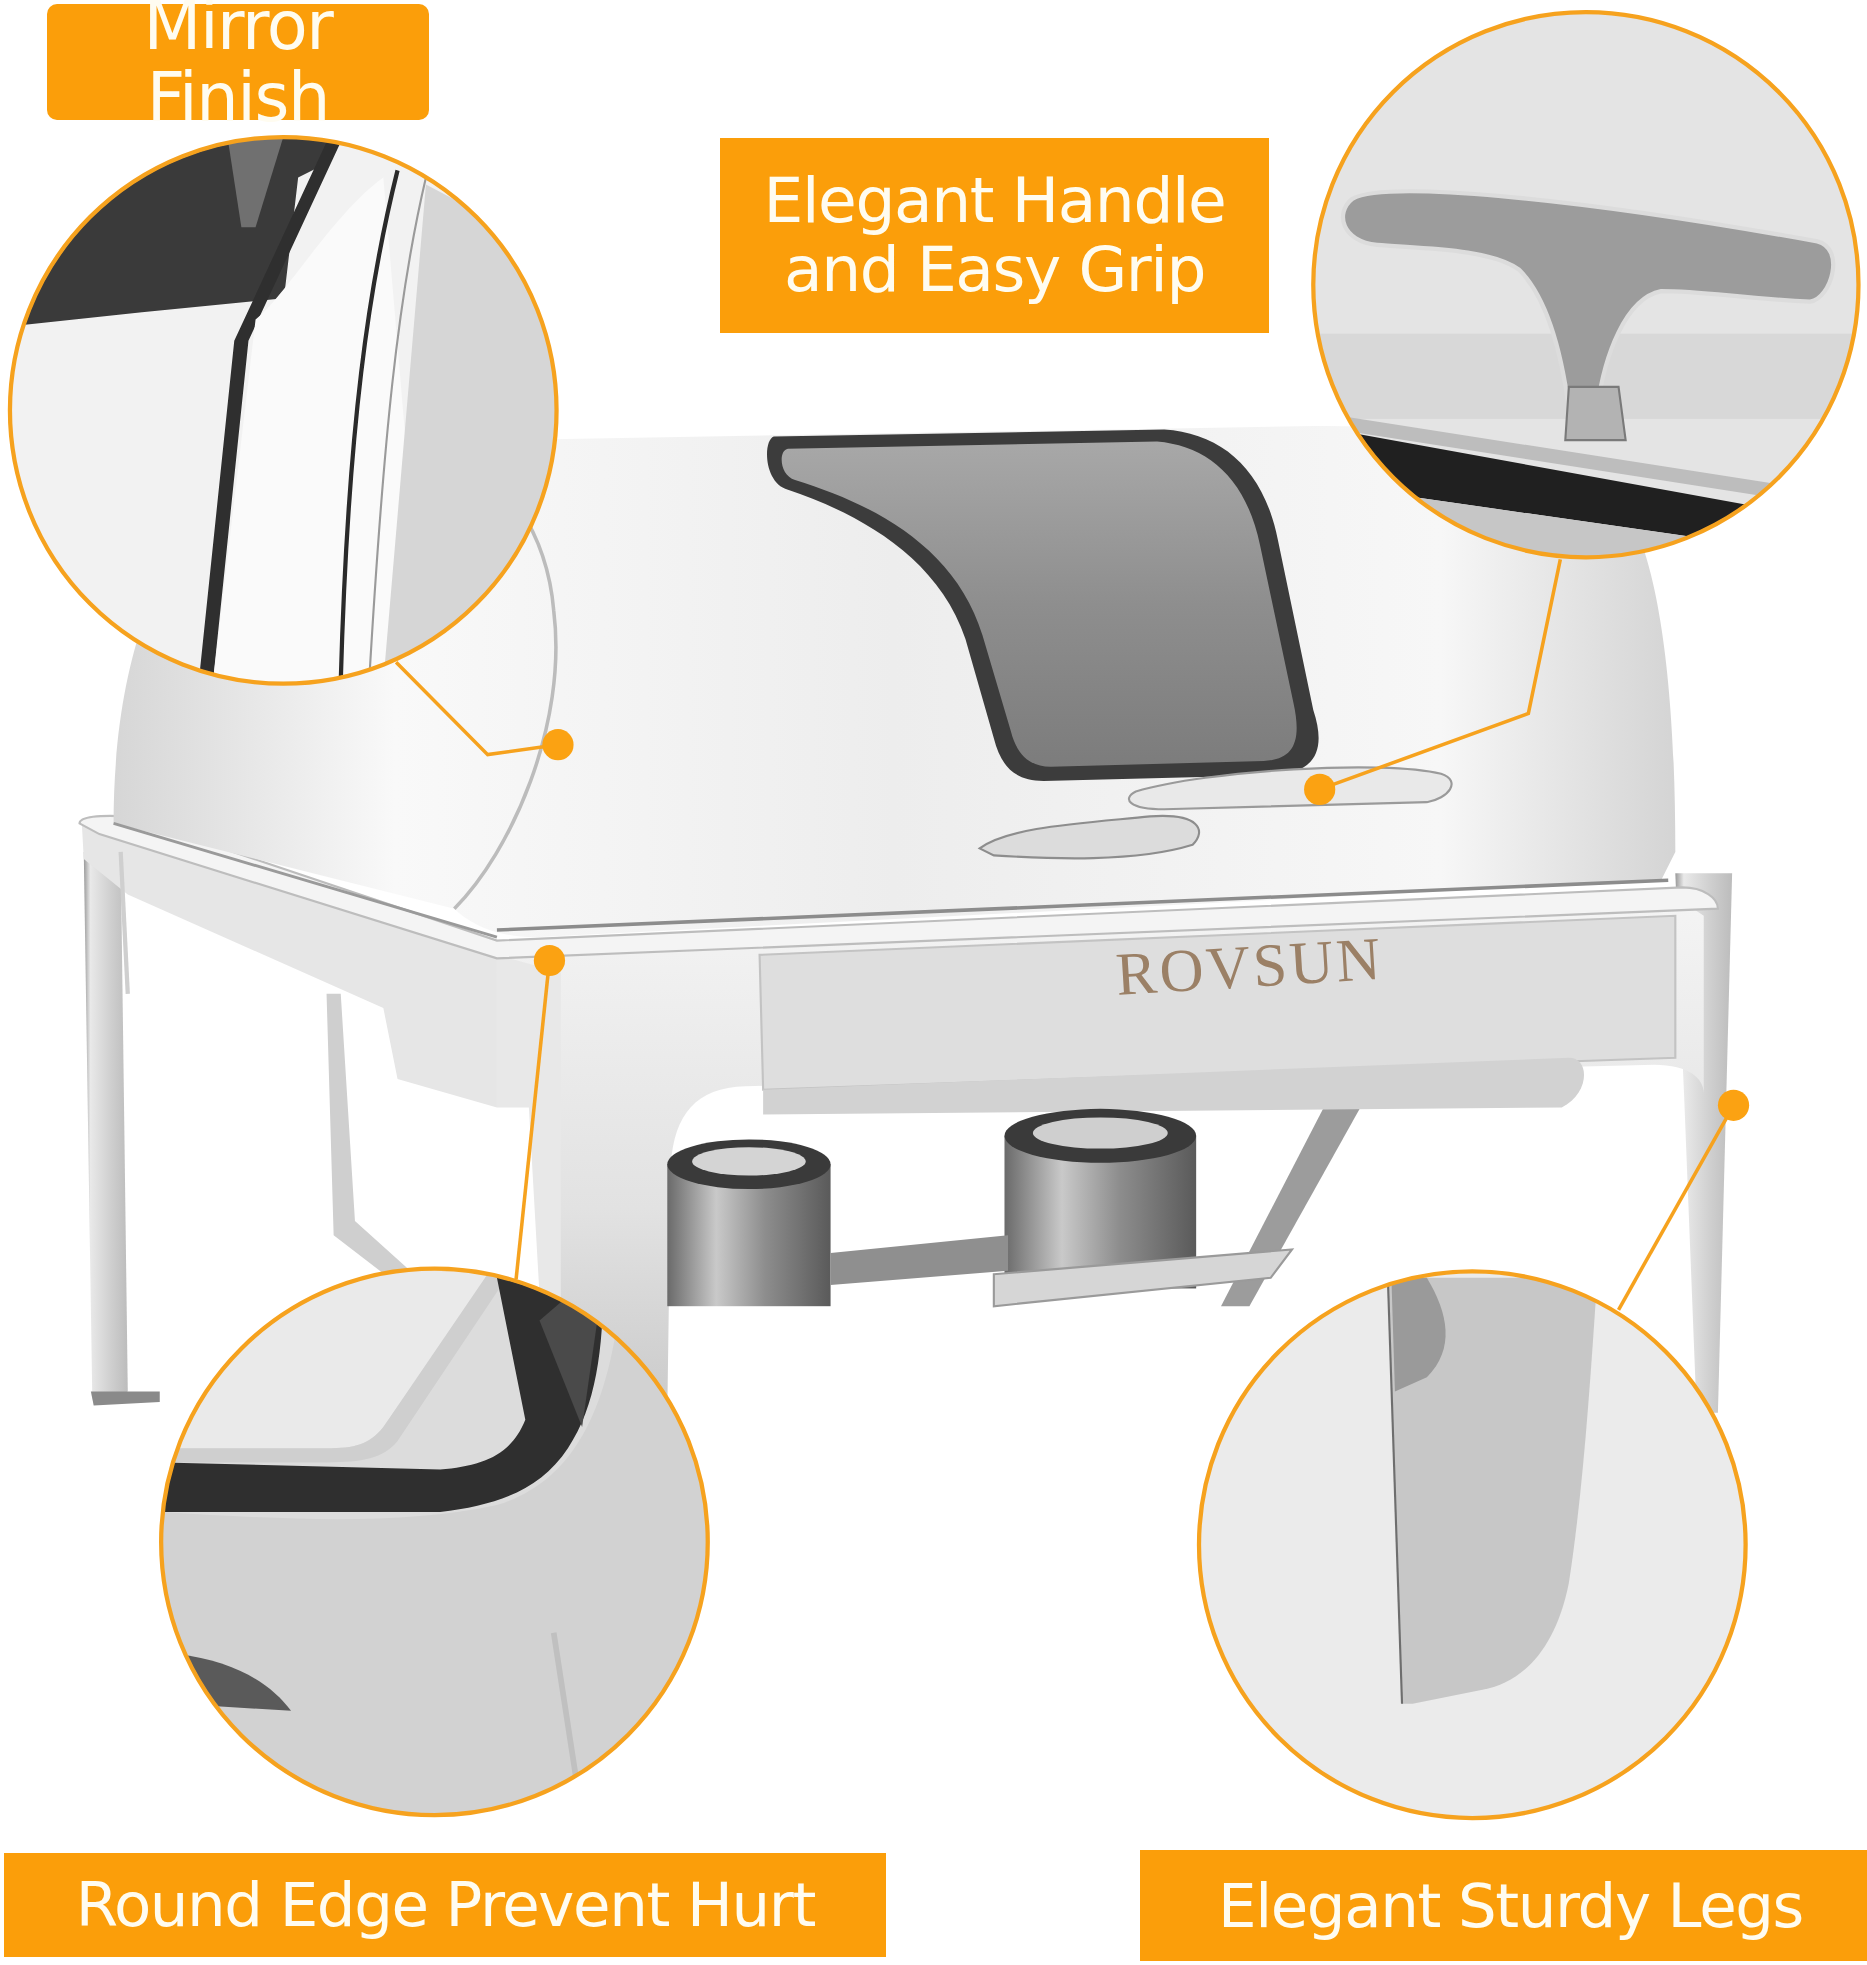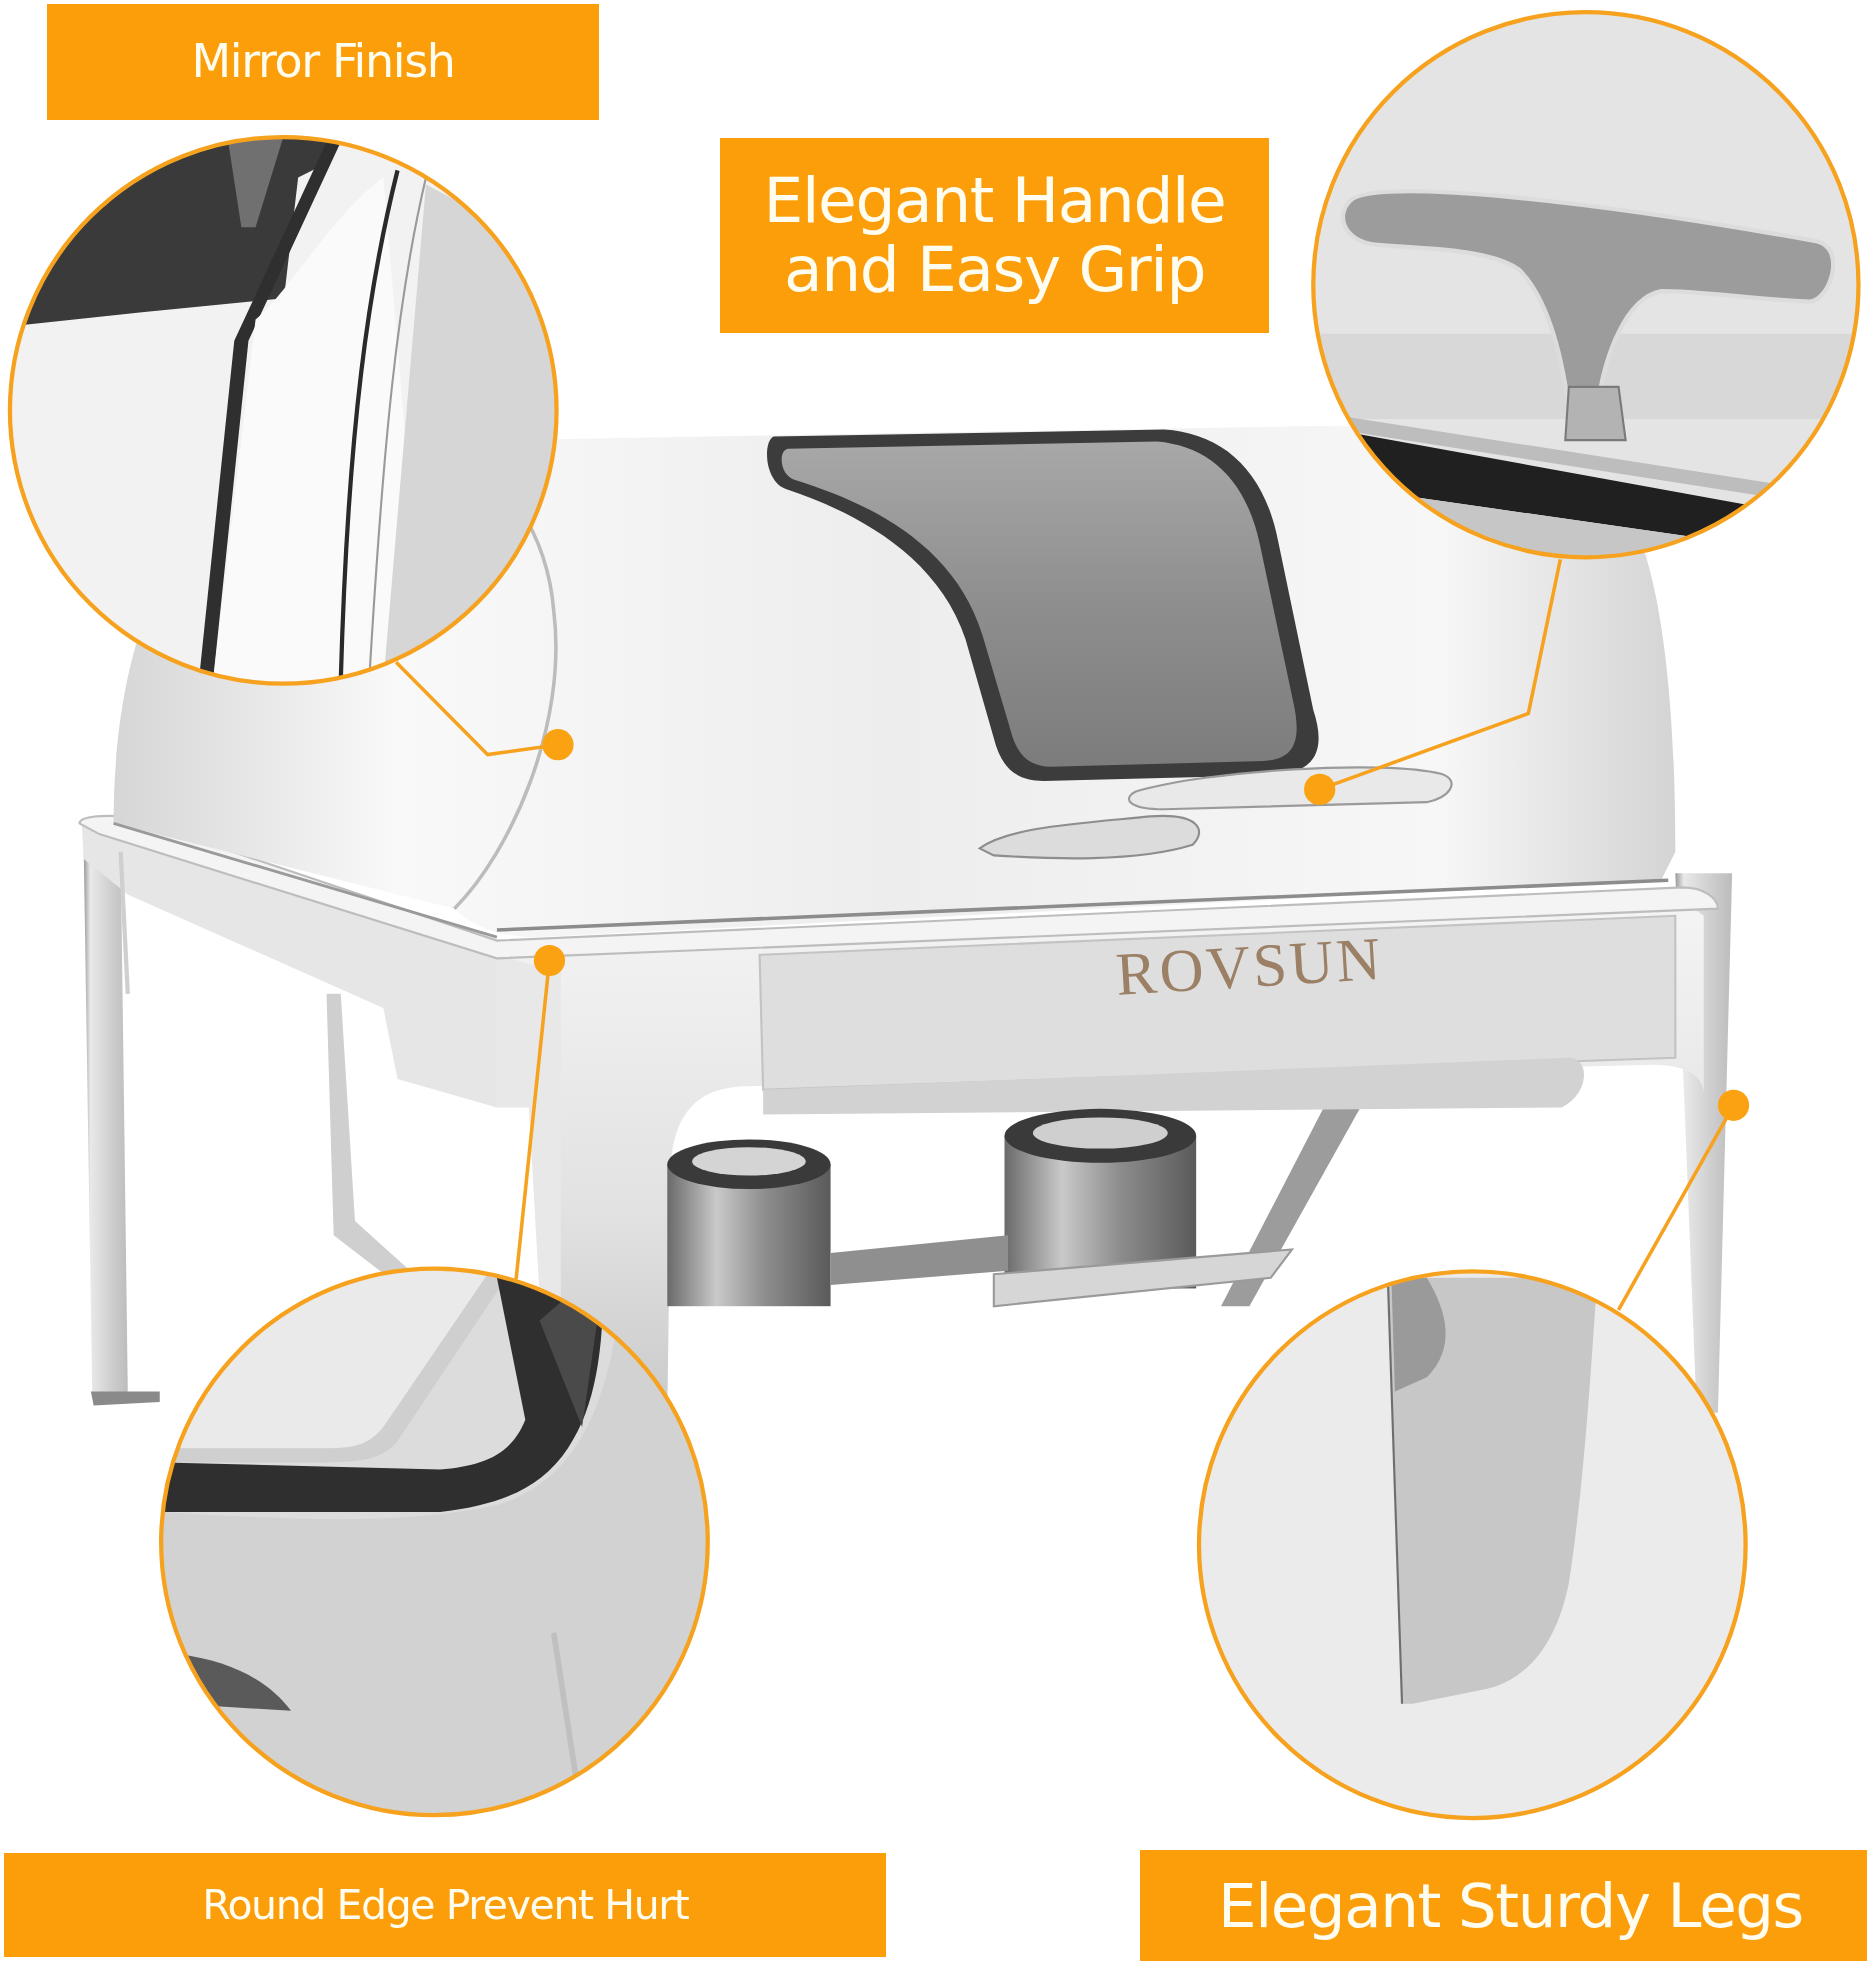--- a/index.html
+++ b/index.html
@@ -1,23 +1,23 @@
 <!DOCTYPE html>
 <html style="font-size:11.4px"><head>
 <meta charset="utf-8">
 <style>
   html,body{margin:0;padding:0;background:#ffffff;}
   body{width:1867px;height:1965px;position:relative;overflow:hidden;font-family:"DejaVu Sans",sans-serif;}
   .stage{position:absolute;left:0;top:0;width:1867px;height:1965px;}
   svg.art{position:absolute;left:0;top:0;width:1867px;height:1965px;}
   .label{position:absolute;background:#FB9E0A;color:#FFFCF0;display:flex;align-items:center;justify-content:center;text-align:center;font-family:"DejaVu Sans",sans-serif;font-weight:400;letter-spacing:-1.4px;line-height:1.08;box-sizing:border-box;}
   .label span{display:block;white-space:pre-line;}
-  #lbl-mirror{left:47px;top:4.3px;width:552px;height:116px;font-size:46px;}
+  #lbl-mirror{left:47px;top:4.3px;width:382px;height:116px;font-size:67px;border-radius:10px;}
   #lbl-handle{left:720px;top:138px;width:549px;height:195px;font-size:63px;}
-  #lbl-round{left:4.3px;top:1853px;width:882px;height:104px;font-size:41px;}
+  #lbl-round{left:4.3px;top:1853px;width:882px;height:104px;font-size:61px;}
   #lbl-legs{left:1140px;top:1850px;width:741px;height:111px;font-size:61px;}
   .brand{position:absolute;left:1116px;top:939px;width:263px;height:71px;font-family:"Liberation Serif","DejaVu Serif",serif;font-size:61px;color:#9b8066;letter-spacing:2.8px;transform:rotate(-3.5deg);transform-origin:left center;display:flex;align-items:center;}
 </style>
 </head>
 <body>
 
 <div class="stage">
 
 <svg class="art" viewBox="0 0 2630 2768" xmlns="http://www.w3.org/2000/svg">
   <defs>

